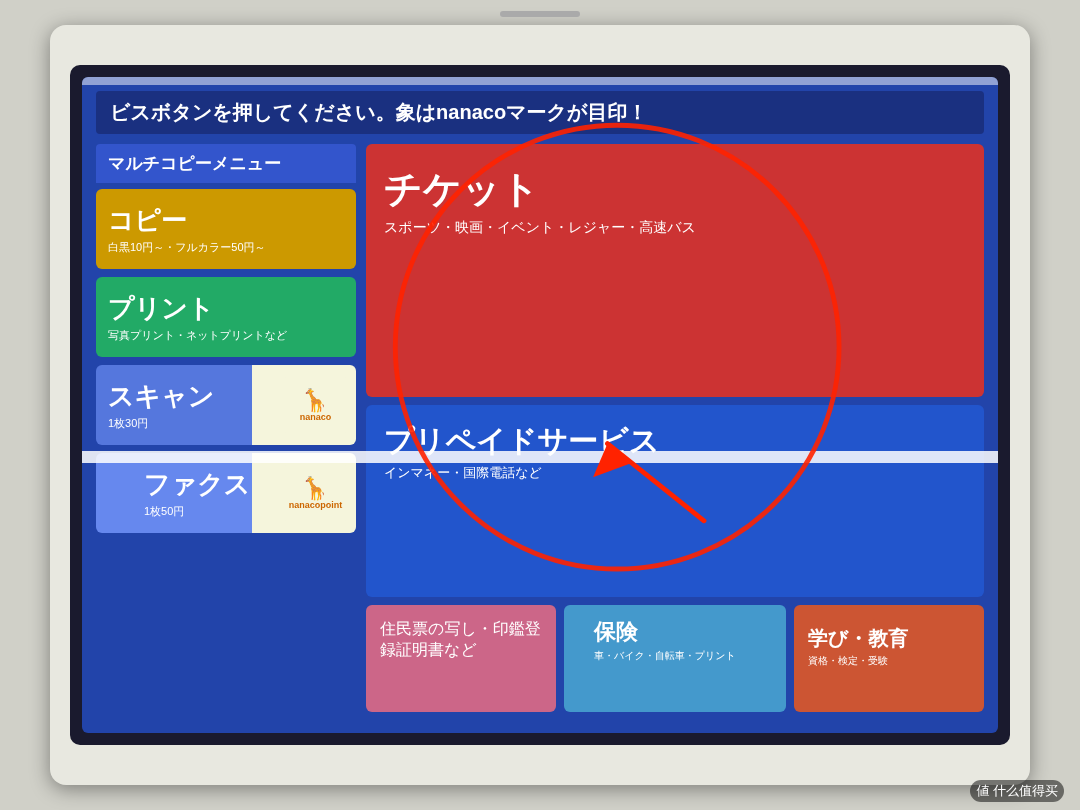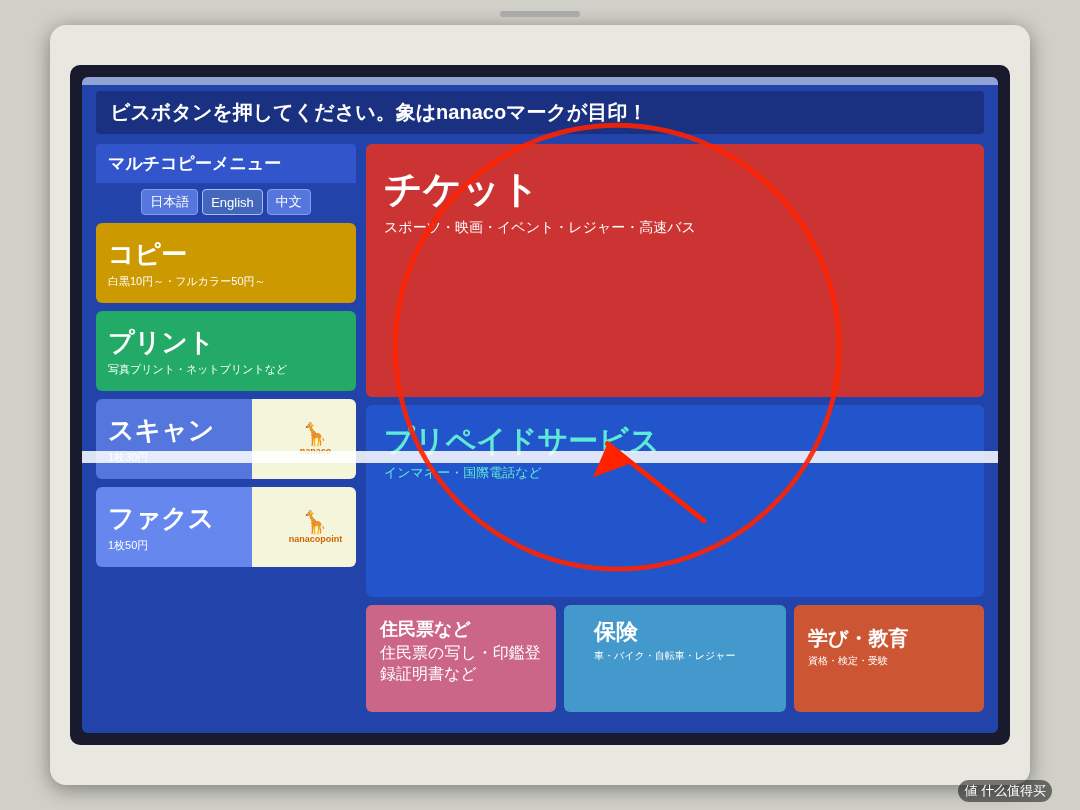--- a/index.html
+++ b/index.html
@@ -203,21 +203,21 @@
     .btn-ticket .sub-text {
       font-size: 14px;
       display: block;
       margin-top: 4px;
     }
 
     .btn-prepaid {
       background: #2255cc;
       border-radius: 6px;
       padding: 16px 18px;
-      color: #5eead4;
+      color: #ffffff;
       cursor: pointer;
       flex: 1.5;
     }
 
     .btn-prepaid .main-text {
       font-size: 30px;
       font-weight: bold;
       display: block;
     }
 
@@ -327,31 +327,31 @@
       width: 100%;
       height: 100%;
       pointer-events: none;
       z-index: 20;
     }
 
     
     .watermark {
       position: absolute;
       bottom: 8px;
-      right: 28px;
+      right: 16px;
       color: white;
       font-size: 13px;
       background: rgba(0,0,0,0.5);
       padding: 2px 6px;
       border-radius: 11px;
       z-index: 30;
     }
 
     .scan-left { color: white; }
-    .fax-left { color: white; }
+    .fax-left { color: white; margin-left: 36px; }
   </style>
 </head>
 <body>
 
 <div class="machine-outer">
 
   <div class="speaker"></div>
 
   <div class="screen-bezel">
     <div class="screen">
@@ -359,25 +359,20 @@
 
       <div class="top-bar">
         <span>ビスボタンを押してください。象はnanacoマークが目印！</span>
       </div>
 
       <div class="content-area">
 
         <div class="left-panel">
           <div class="menu-header">マルチコピーメニュー</div>
 
-          <div class="lang-buttons">
-            <button class="lang-btn">日本語</button>
-            <button class="lang-btn active">English</button>
-            <button class="lang-btn">中文</button>
-          </div>
 
           <div class="menu-btn btn-copy">
             <span class="main-text">コピー</span>
             <span class="sub-text">白黒10円～・フルカラー50円～</span>
           </div>
 
           <div class="menu-btn btn-print">
             <span class="main-text">プリント</span>
             <span class="sub-text">写真プリント・ネットプリントなど</span>
           </div>
@@ -407,27 +402,26 @@
             <span class="sub-text">スポーツ・映画・イベント・レジャー・高速バス</span>
           </div>
 
           <div class="btn-prepaid">
             <span class="main-text">プリペイドサービス</span>
             <span class="sub-text">インマネー・国際電話など</span>
           </div>
 
           <div class="bottom-right-row">
             <div class="btn-resident">
-              <span class="main-text">住民票など</span>
               <span class="sub-text">住民票の写し・印鑑登録証明書など</span>
             </div>
 
             <div class="btn-insurance">
               <span class="main-text">保険</span>
-              <span class="sub-text">車・バイク・自転車・レジャー</span>
+              <span class="sub-text">車・バイク・自転車・プリント</span>
             </div>
 
             <div class="btn-study">
               <span class="main-text">学び・教育</span>
               <span class="sub-text">資格・検定・受験</span>
             </div>
           </div>
         </div>
       </div>
 

